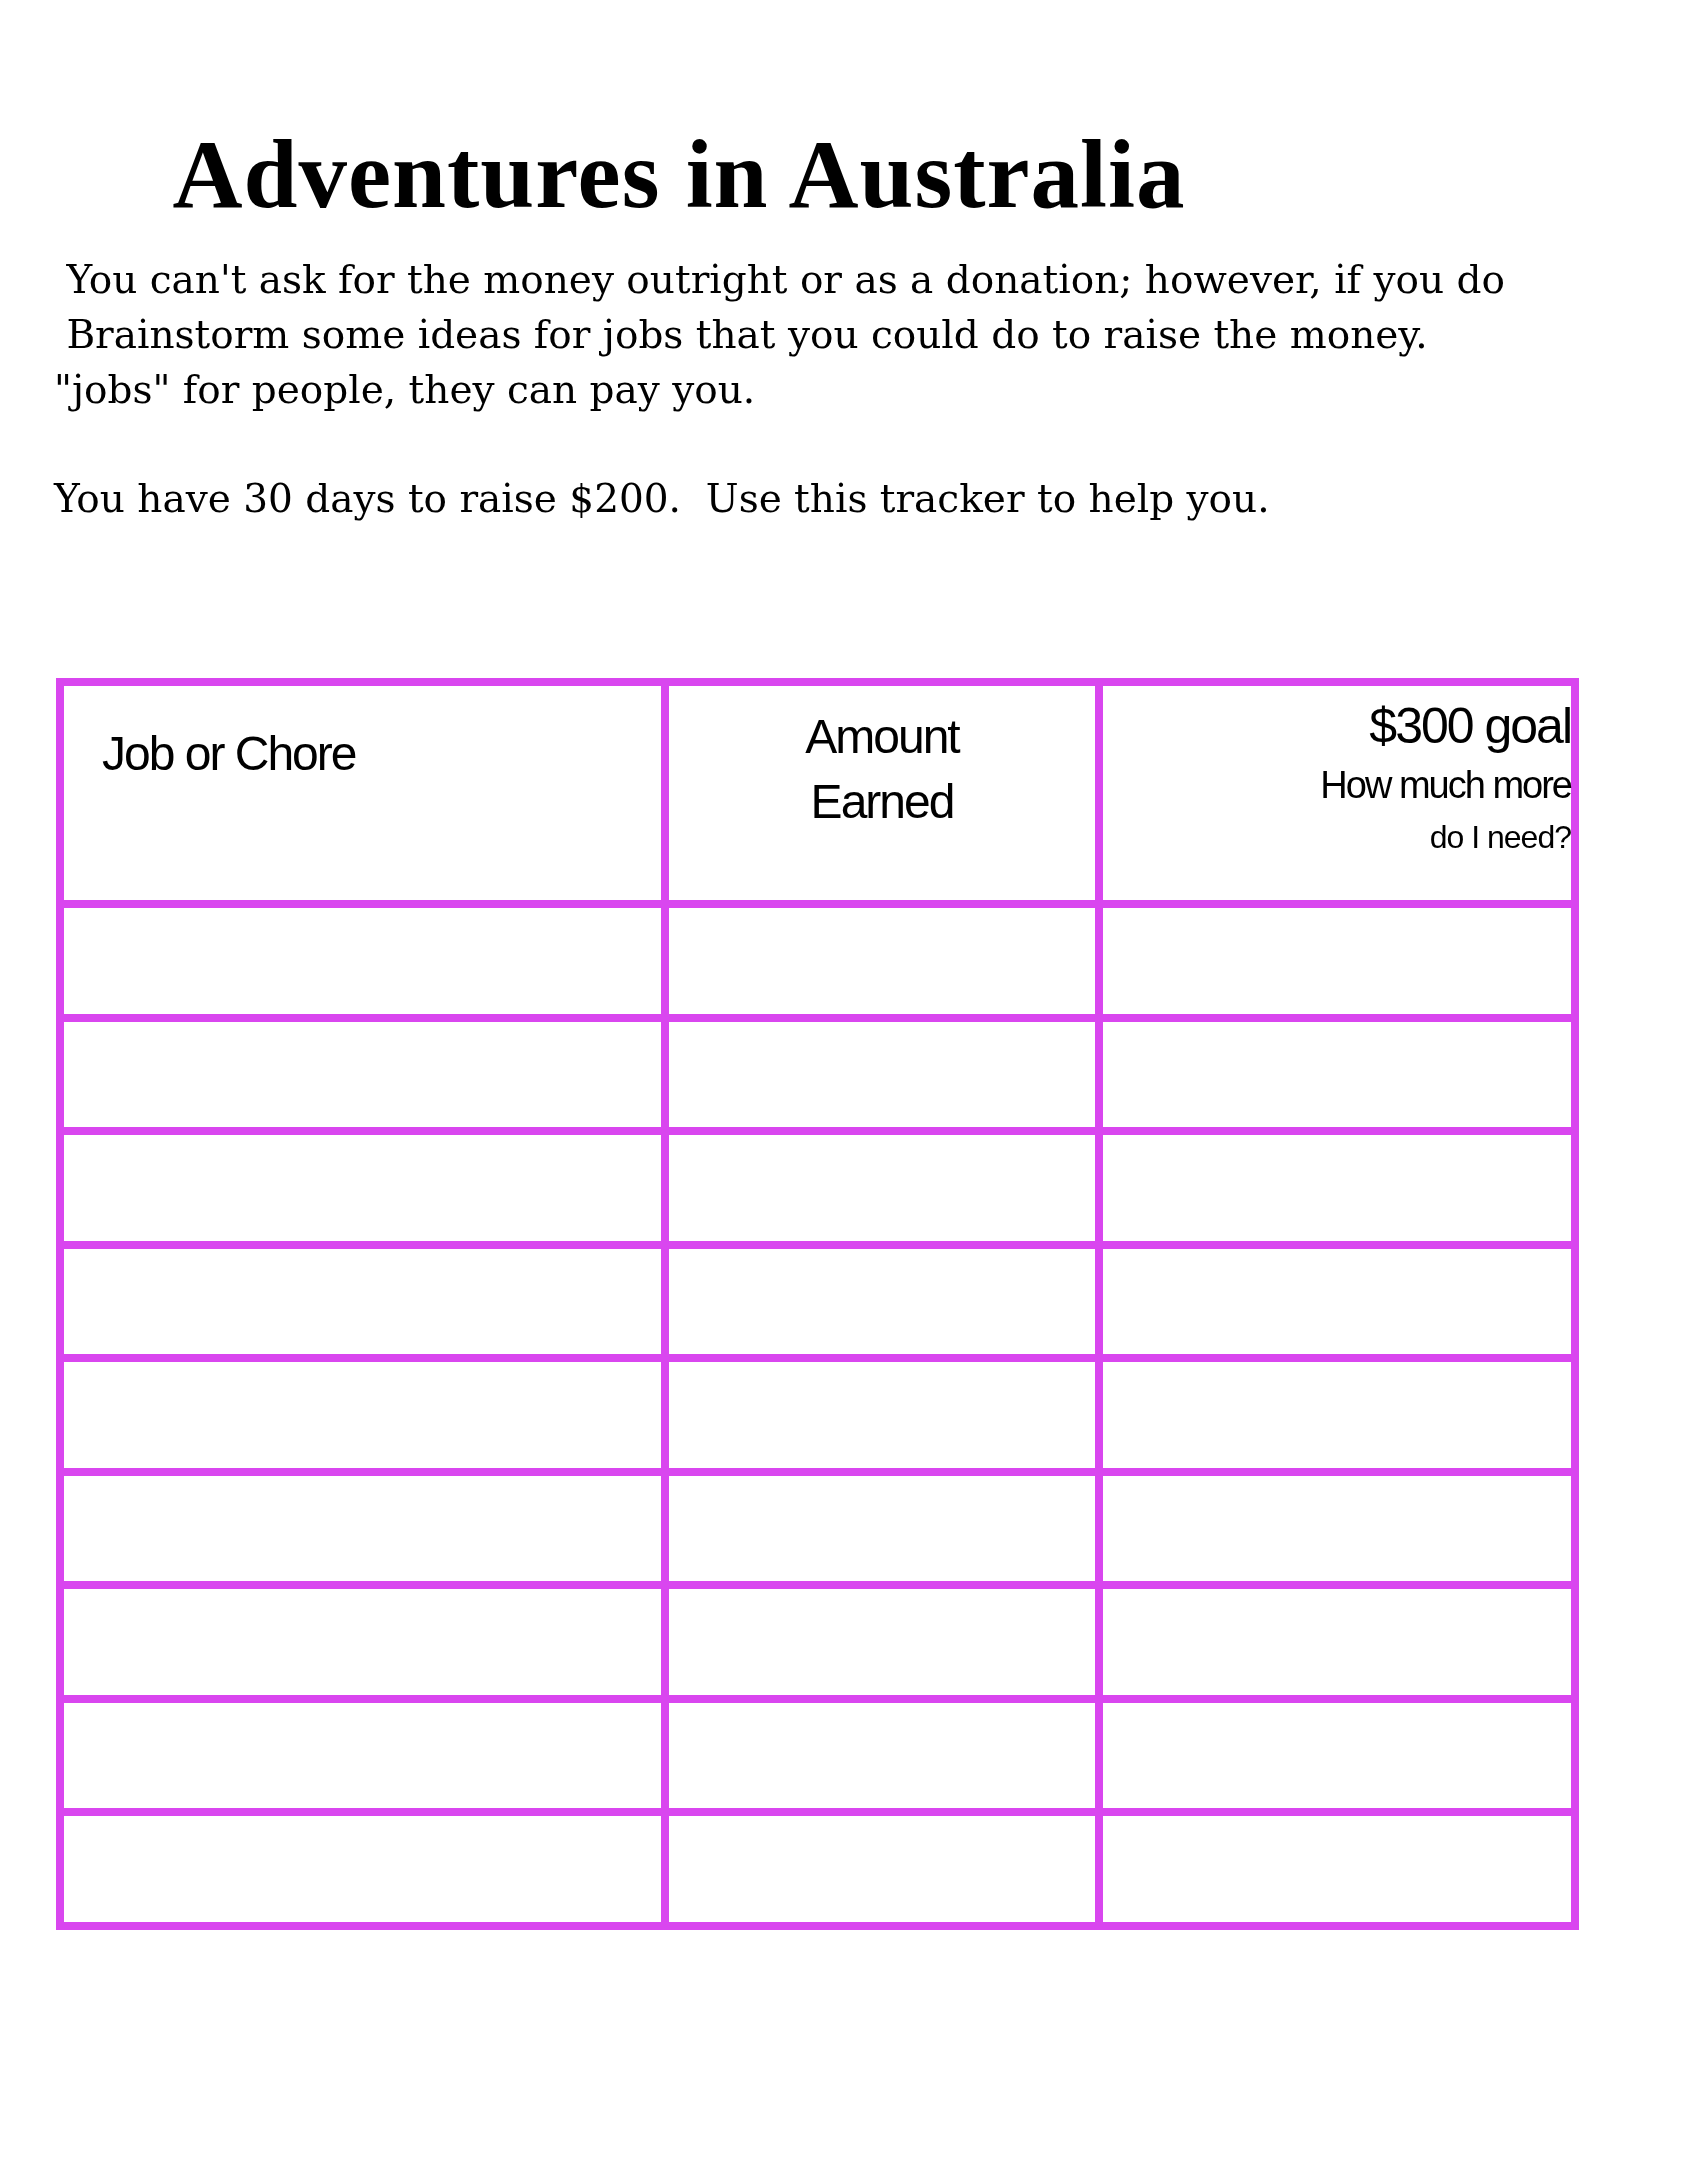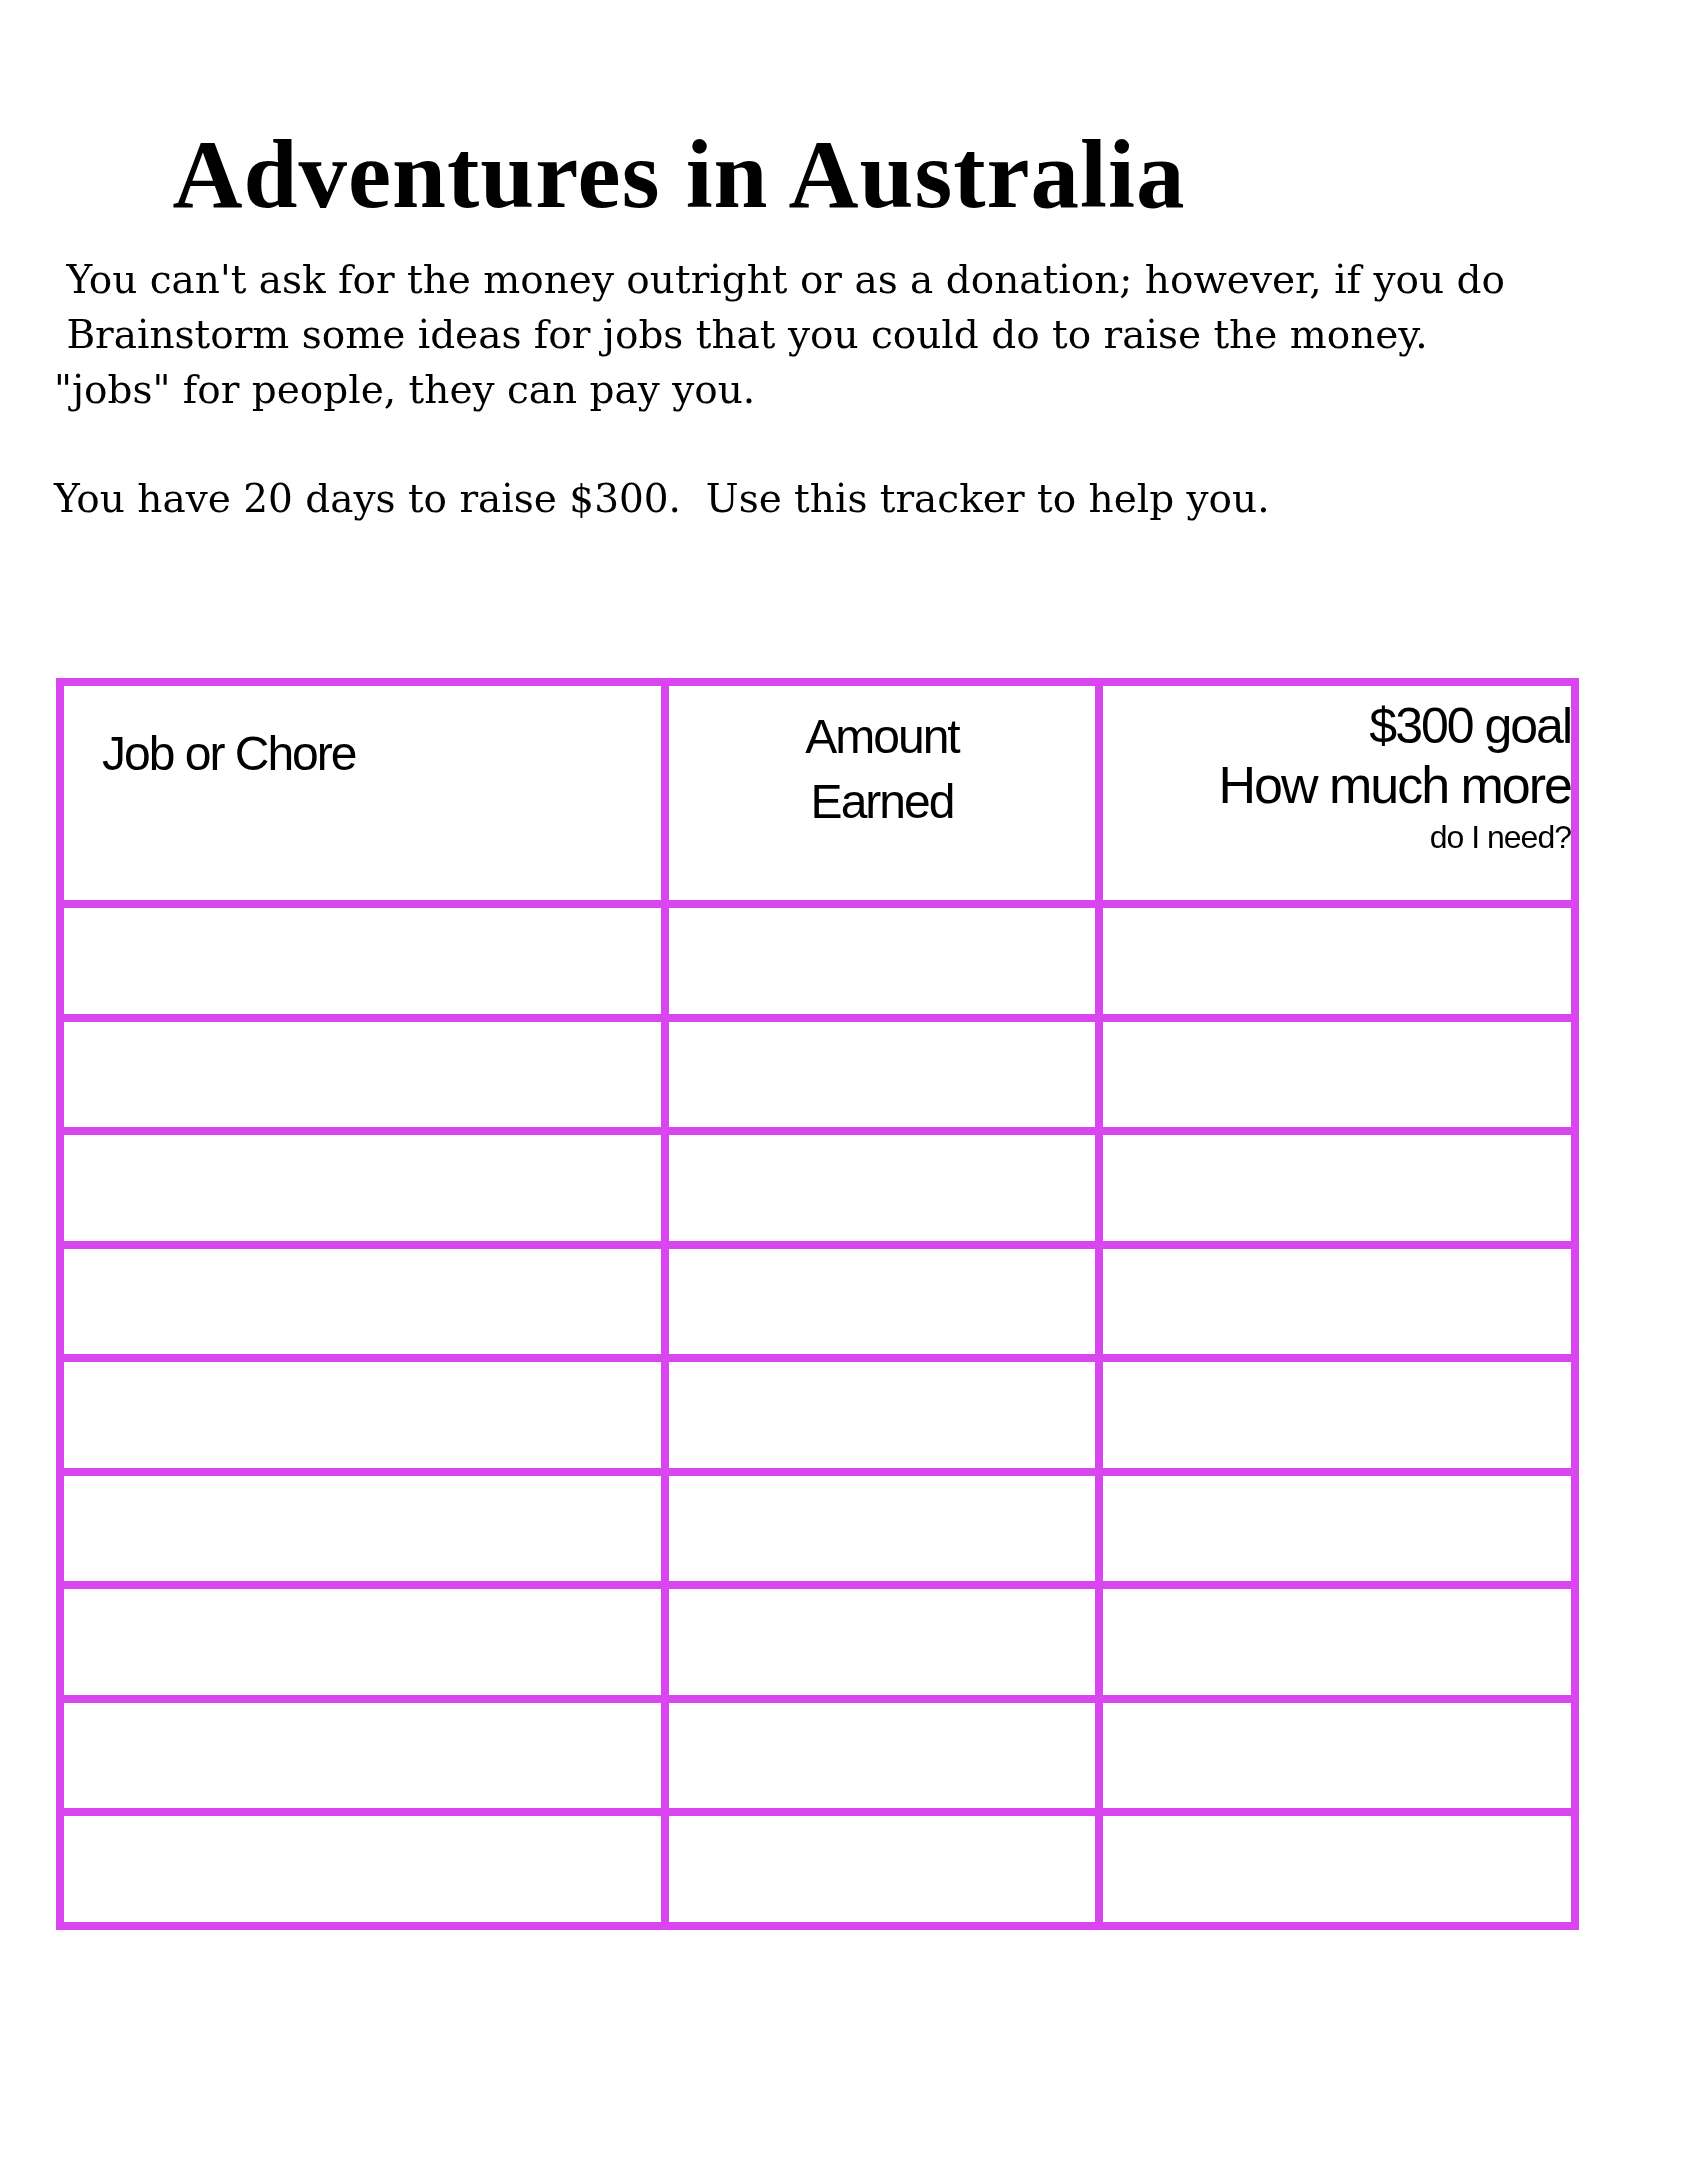--- a/index.html
+++ b/index.html
@@ -9,35 +9,35 @@
   .intro p{margin:0;white-space:pre;}
   .intro .gap{height:54px;}
   table{position:absolute;left:56px;top:678px;width:1515px;height:1252px;border-collapse:collapse;table-layout:fixed;}
   td,th{border:8px solid #d946ef;padding:0;font-family:"Liberation Sans",sans-serif;font-weight:normal;}
   col.c1{width:605px;} col.c2{width:434px;} col.c3{width:476px;}
   thead th{height:174px;vertical-align:top;}
   .h1{text-align:left;padding-left:38px;padding-top:40px;font-size:48px;letter-spacing:-2px;}
   .h2{text-align:center;padding-top:18px;font-size:48px;line-height:65px;letter-spacing:-2px;}
   .h3{text-align:right;padding-top:10px;}
   .h3 .a{font-size:50px;line-height:61px;letter-spacing:-2px;display:block;}
-  .h3 .b{font-size:52px;line-height:57px;letter-spacing:-2px;display:block;}
+  .h3 .b{font-size:38px;line-height:57px;letter-spacing:-2px;display:block;}
   .h3 .c{font-size:32px;line-height:46px;letter-spacing:-1px;display:block;}
   tbody td{height:104px;}
 </style>
 </head>
 <body>
 
 <h1 class="title">Adventures in Australia</h1>
 
 <div class="intro">
   <p> You can't ask for the money outright or as a donation; however, if you do</p>
   <p> Brainstorm some ideas for jobs that you could do to raise the money.</p>
   <p>"jobs" for people, they can pay you.</p>
   <div class="gap"></div>
-  <p>You have 20 days to raise $300.  Use this tracker to help you.</p>
+  <p>You have 30 days to raise $200.  Use this tracker to help you.</p>
 </div>
 
 <table>
   <colgroup>
       <col class="c1">
       <col class="c2">
       <col class="c3">
     </colgroup>
   <thead>
     <tr>

